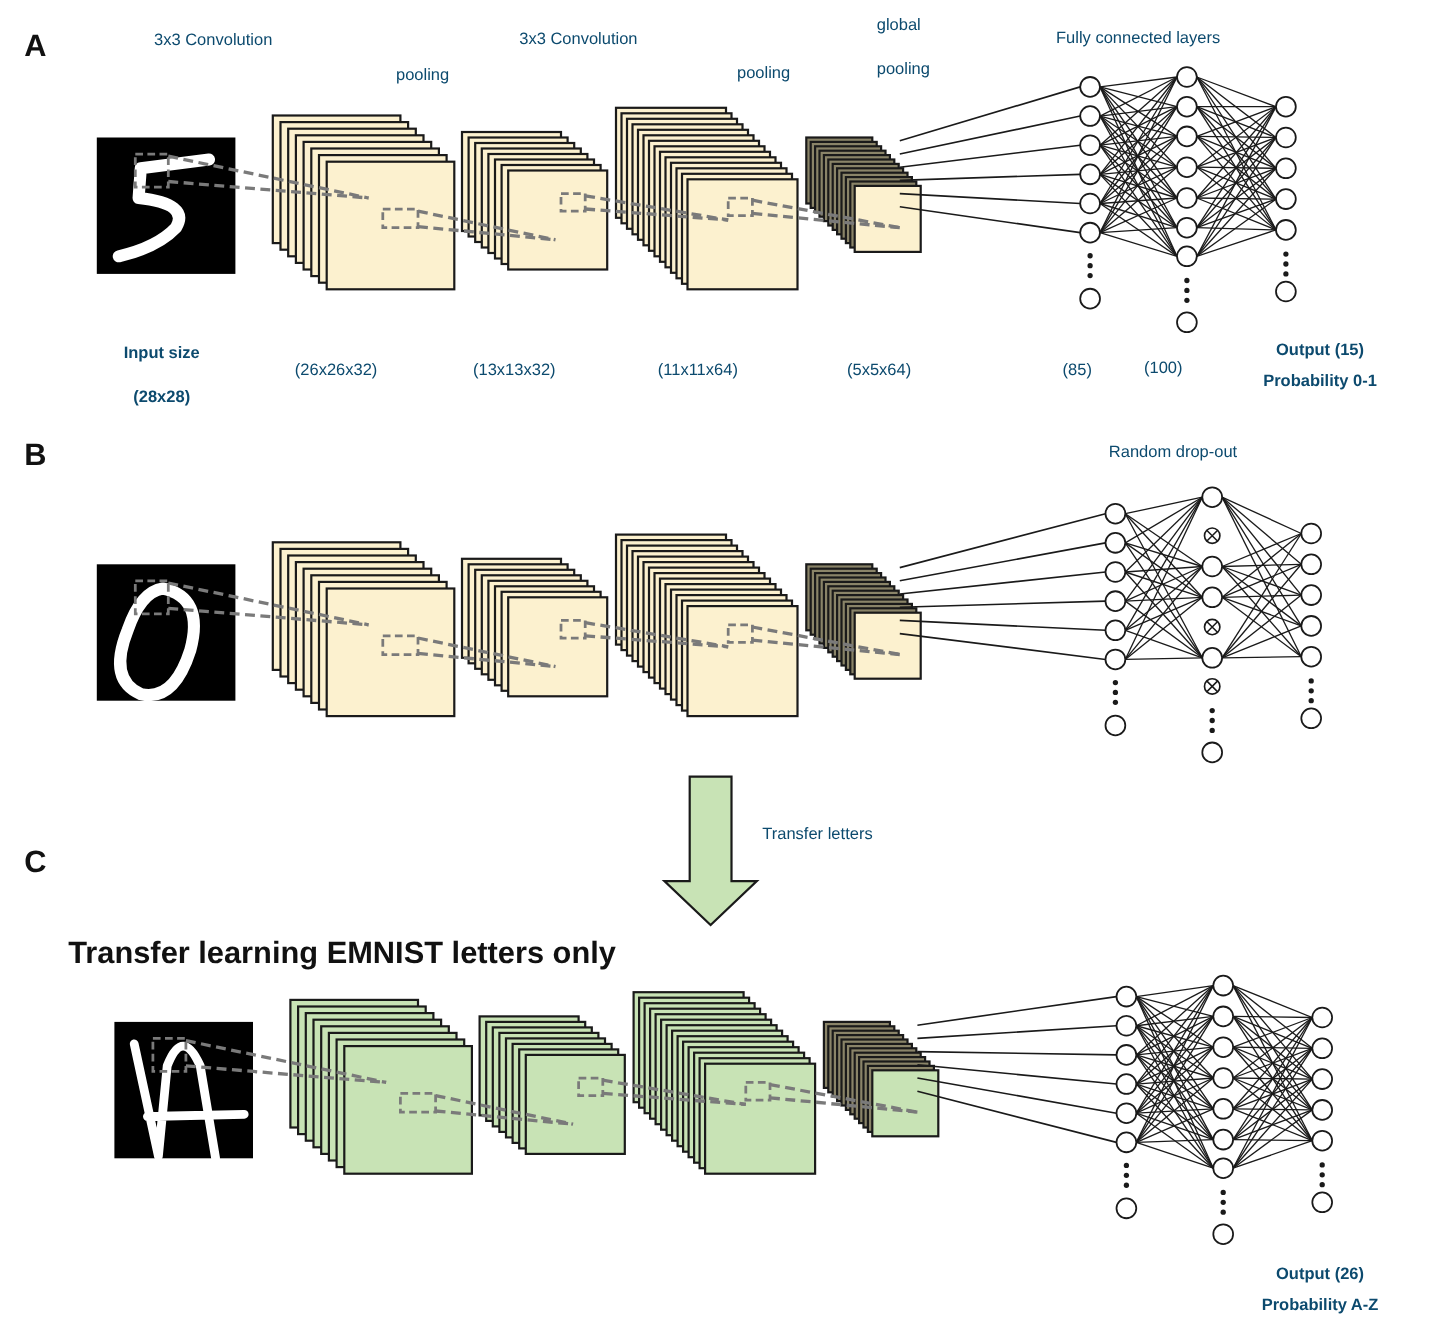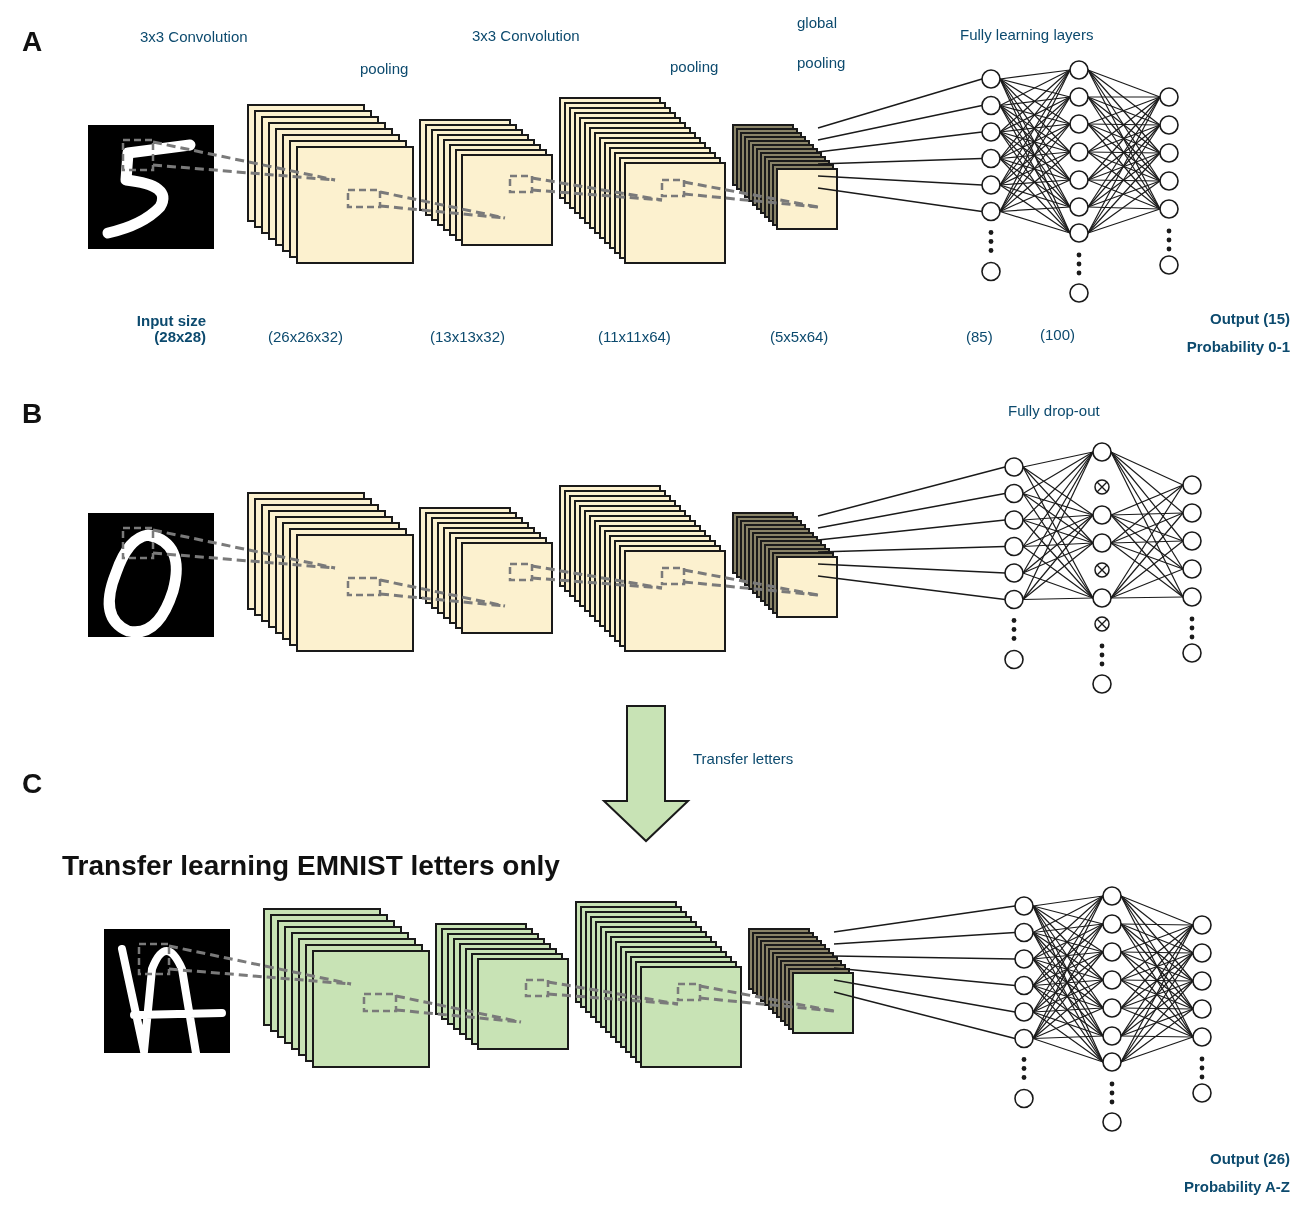--- a/index.html
+++ b/index.html
@@ -2,21 +2,21 @@
 <html><head>
 <meta charset="utf-8">
 <style>
   html, body { margin: 0; padding: 0; background: #ffffff; }
   body { width: 1300px; height: 1214px; position: relative; overflow: hidden;
          font-family: "Liberation Sans", sans-serif; color: #111; }
   svg#diagram { position: absolute; left: 0; top: 0; }
   .lbl { position: absolute; font-size: 15px; color: #0c4a6e; white-space: nowrap; }
   .bold { font-weight: bold; }
   .panel-letter { position: absolute; font-size: 28px; font-weight: bold; }
-  .center { text-align: right; }
+  .center { text-align: center; }
   .headline { position: absolute; font-size: 28px; font-weight: bold; white-space: nowrap; }
 </style>
 </head>
 <body>
 
 <svg id="diagram" width="1300" height="1214">
     <g>
       <rect x="88" y="125" width="126" height="124" fill="#000"></rect>
       <path d="M190 145 L128 153 L126 180 Q173 185 160 207 Q143 225 108 233" fill="none" stroke="#fff" stroke-width="11" stroke-linecap="round" stroke-linejoin="round"></path>
     </g>
@@ -532,33 +532,33 @@
     <path d="M627 706 L665 706 L665 801 L688 801 L646 841 L604 801 L627 801 Z" fill="#c8e3b5" stroke="#1a1a1a" stroke-width="2"></path>
   </svg>
 
 <div class="panel-letter" style="left:22px;top:26px">A</div>
 <div class="lbl" style="left:140px;top:28px">3x3 Convolution</div>
 <div class="lbl" style="left:360px;top:60px">pooling</div>
 <div class="lbl" style="left:472px;top:27px">3x3 Convolution</div>
 <div class="lbl" style="left:670px;top:58px">pooling</div>
 <div class="lbl" style="left:797px;top:14px">global</div>
 <div class="lbl" style="left:797px;top:54px">pooling</div>
-<div class="lbl" style="left:960px;top:26px">Fully learning layers</div>
+<div class="lbl" style="left:960px;top:26px">Fully connected layers</div>
 <div class="lbl bold center" style="left:88px;top:312px;width:118px">Input size</div>
-<div class="lbl bold center" style="left:88px;top:328px;width:118px">(28x28)</div>
+<div class="lbl bold center" style="left:88px;top:352px;width:118px">(28x28)</div>
 <div class="lbl" style="left:268px;top:328px">(26x26x32)</div>
 <div class="lbl" style="left:430px;top:328px">(13x13x32)</div>
 <div class="lbl" style="left:598px;top:328px">(11x11x64)</div>
 <div class="lbl" style="left:770px;top:328px">(5x5x64)</div>
 <div class="lbl" style="left:966px;top:328px">(85)</div>
 <div class="lbl" style="left:1040px;top:326px">(100)</div>
 <div class="lbl bold center" style="left:1110px;top:310px;width:180px">Output (15)</div>
 <div class="lbl bold center" style="left:1110px;top:338px;width:180px">Probability 0-1</div>
 
 <div class="panel-letter" style="left:22px;top:398px">B</div>
-<div class="lbl" style="left:1008px;top:402px">Fully drop-out</div>
+<div class="lbl" style="left:1008px;top:402px">Random drop-out</div>
 
 <div class="lbl" style="left:693px;top:750px">Transfer letters</div>
 
 <div class="panel-letter" style="left:22px;top:768px">C</div>
 <div class="headline" style="left:62px;top:850px">Transfer learning EMNIST letters only</div>
 <div class="lbl bold center" style="left:1110px;top:1150px;width:180px">Output (26)</div>
 <div class="lbl bold center" style="left:1110px;top:1178px;width:180px">Probability A-Z</div>
 
 </body></html>

